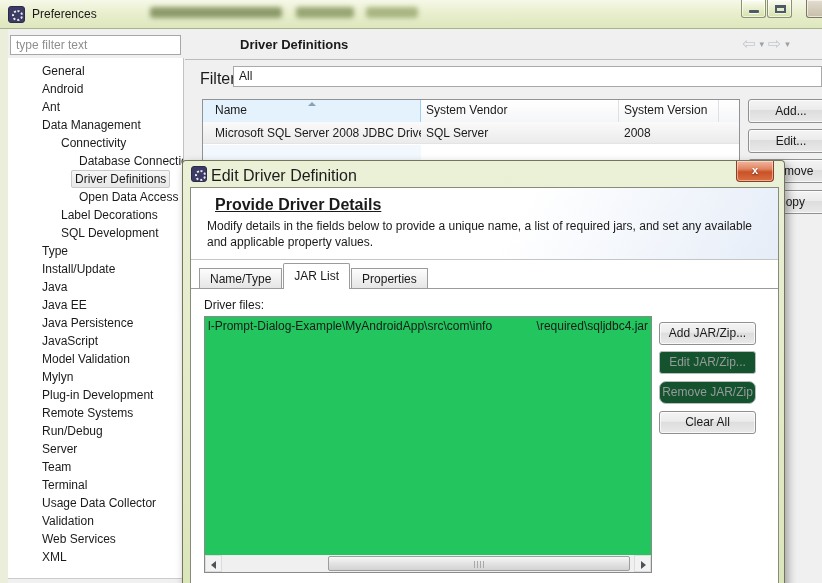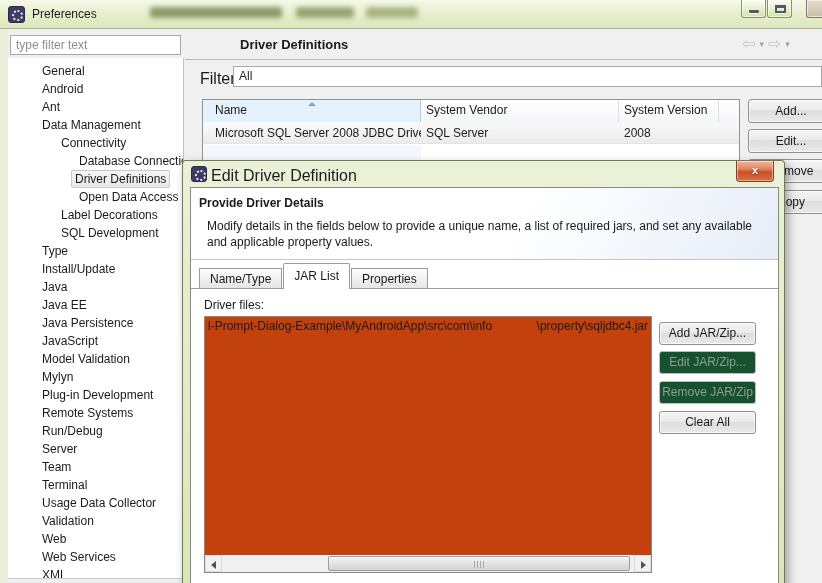--- a/index.html
+++ b/index.html
@@ -101,37 +101,37 @@
     background:linear-gradient(to bottom,#f2b6a2 0%,#e08560 40%,#c95227 55%,#d96f41 100%);
     box-shadow:inset 0 0 0 1px rgba(255,255,255,.45);
     color:#fff; font-weight:bold; font-size:11px; text-align:center; line-height:19px;
     text-shadow:0 1px 2px rgba(0,0,0,.5); cursor:default; }
   .dlg-body { position:absolute; left:7px; top:26px; width:589px; height:404px;
     background:#fff; border:1px solid #898b79; overflow:hidden; }
 
   .banner { position:absolute; left:0; top:0; width:587px; height:72px;
     background:linear-gradient(120deg,#ffffff 55%,#e6edf8 100%);
     border-bottom:1px solid #c5c5c5; }
-  .banner-title { position:absolute; left:8px; top:8px; font-size:12px; font-weight:bold; }
+  .banner-title { position:absolute; left:24px; top:8px; font-size:16px; font-weight:bold;text-decoration:underline; }
   .banner-desc { position:absolute; left:16px; top:30px; width:545px;
     font-size:12px; line-height:16px; color:#1a1a1a; }
 
   .tabs { position:absolute; left:8px; top:74px; height:27px; display:flex;
     align-items:flex-end; }
   .tab { height:21px; line-height:20px; padding:0 10px; font-size:12px;
     border:1px solid #9b9b9b; border-bottom:none;
     background:linear-gradient(#fdfdfd,#e4e4e4); margin-right:1px; cursor:default; }
   .tab.active { height:26px; line-height:25px; background:#fff; position:relative;
     z-index:3; border-radius:2px 2px 0 0; }
   .tab-border-line { position:absolute; left:0; top:100px; width:587px; height:0;
     border-top:1px solid #9b9b9b; z-index:1; }
 
   .files-label { position:absolute; left:13px; top:110px; font-size:12px; }
   .listbox { position:absolute; left:13px; top:128px; width:448px; height:257px;
-    background:#c2410c; border:1px solid #8a8a8a; overflow:hidden; }
+    background:#22c55e; border:1px solid #8a8a8a; overflow:hidden; }
   .file-item { display:flex; justify-content:space-between; height:17px; line-height:17px;
     padding:0 3px; margin-top:1px; white-space:pre; overflow:hidden; font-size:12px; }
 
   .hscroll { position:absolute; left:0; bottom:0; width:446px; height:17px;
     background:#f0f0f0; }
   .scroll-arrow { position:absolute; top:0; width:17px; height:17px; background:#f2f2f2;
     border:1px solid #dcdcdc; }
   .scroll-arrow.left { left:0; }
   .scroll-arrow.right { right:0; }
   .scroll-arrow::after { content:""; position:absolute; top:5px; width:0; height:0;
@@ -193,21 +193,20 @@
       <div class="tree-item lvl0"><span class="tree-label">Model Validation</span></div>
       <div class="tree-item lvl0"><span class="tree-label">Mylyn</span></div>
       <div class="tree-item lvl0"><span class="tree-label">Plug-in Development</span></div>
       <div class="tree-item lvl0"><span class="tree-label">Remote Systems</span></div>
       <div class="tree-item lvl0"><span class="tree-label">Run/Debug</span></div>
       <div class="tree-item lvl0"><span class="tree-label">Server</span></div>
       <div class="tree-item lvl0"><span class="tree-label">Team</span></div>
       <div class="tree-item lvl0"><span class="tree-label">Terminal</span></div>
       <div class="tree-item lvl0"><span class="tree-label">Usage Data Collector</span></div>
       <div class="tree-item lvl0"><span class="tree-label">Validation</span></div>
-      <div class="tree-item lvl0"><span class="tree-label">Web</span></div>
       <div class="tree-item lvl0"><span class="tree-label">Web Services</span></div>
       <div class="tree-item lvl0"><span class="tree-label">XML</span></div>
     </div>
 
   <div class="main-header">
     <span class="page-title">Driver Definitions</span>
     <span class="nav-arrows">
       <span>⇦</span>
       <span class="nav-caret">▾</span>
       <span>⇨</span>
@@ -257,31 +256,31 @@
           <div class="tab">Name/Type</div>
           <div class="tab active">JAR List</div>
           <div class="tab">Properties</div>
         </div>
       <div class="tab-border-line"></div>
 
       <span class="files-label">Driver files:</span>
 
       <div class="listbox">
         <div id="filelist">
-            <div class="file-item"><span>l-Prompt-Dialog-Example\MyAndroidApp\src\com\info</span><span>\property\sqljdbc4.jar</span></div>
+            <div class="file-item"><span>l-Prompt-Dialog-Example\MyAndroidApp\src\com\info</span><span>\required\sqljdbc4.jar</span></div>
           </div>
         <div class="hscroll">
           <span class="scroll-arrow left"></span>
           <span class="scroll-thumb"></span>
           <span class="scroll-arrow right"></span>
         </div>
       </div>
 
       <div class="jar-buttons" id="jarbtns">
           <div class="win-btn jar-btn" style="top: 134px;">Add JAR/Zip...</div>
           <div class="win-btn jar-btn disabled" style="top: 163px;">Edit JAR/Zip...</div>
-          <div class="win-btn jar-btn disabled" style="top: 193px;">Remove JAR/Zip</div>
+          <div class="win-btn jar-btn disabled" style="top: 193px; border-radius: 7px;">Remove JAR/Zip</div>
           <div class="win-btn jar-btn" style="top: 223px;">Clear All</div>
         </div>
     </div>
   </div>
 
 </div>
 
 </body></html>

